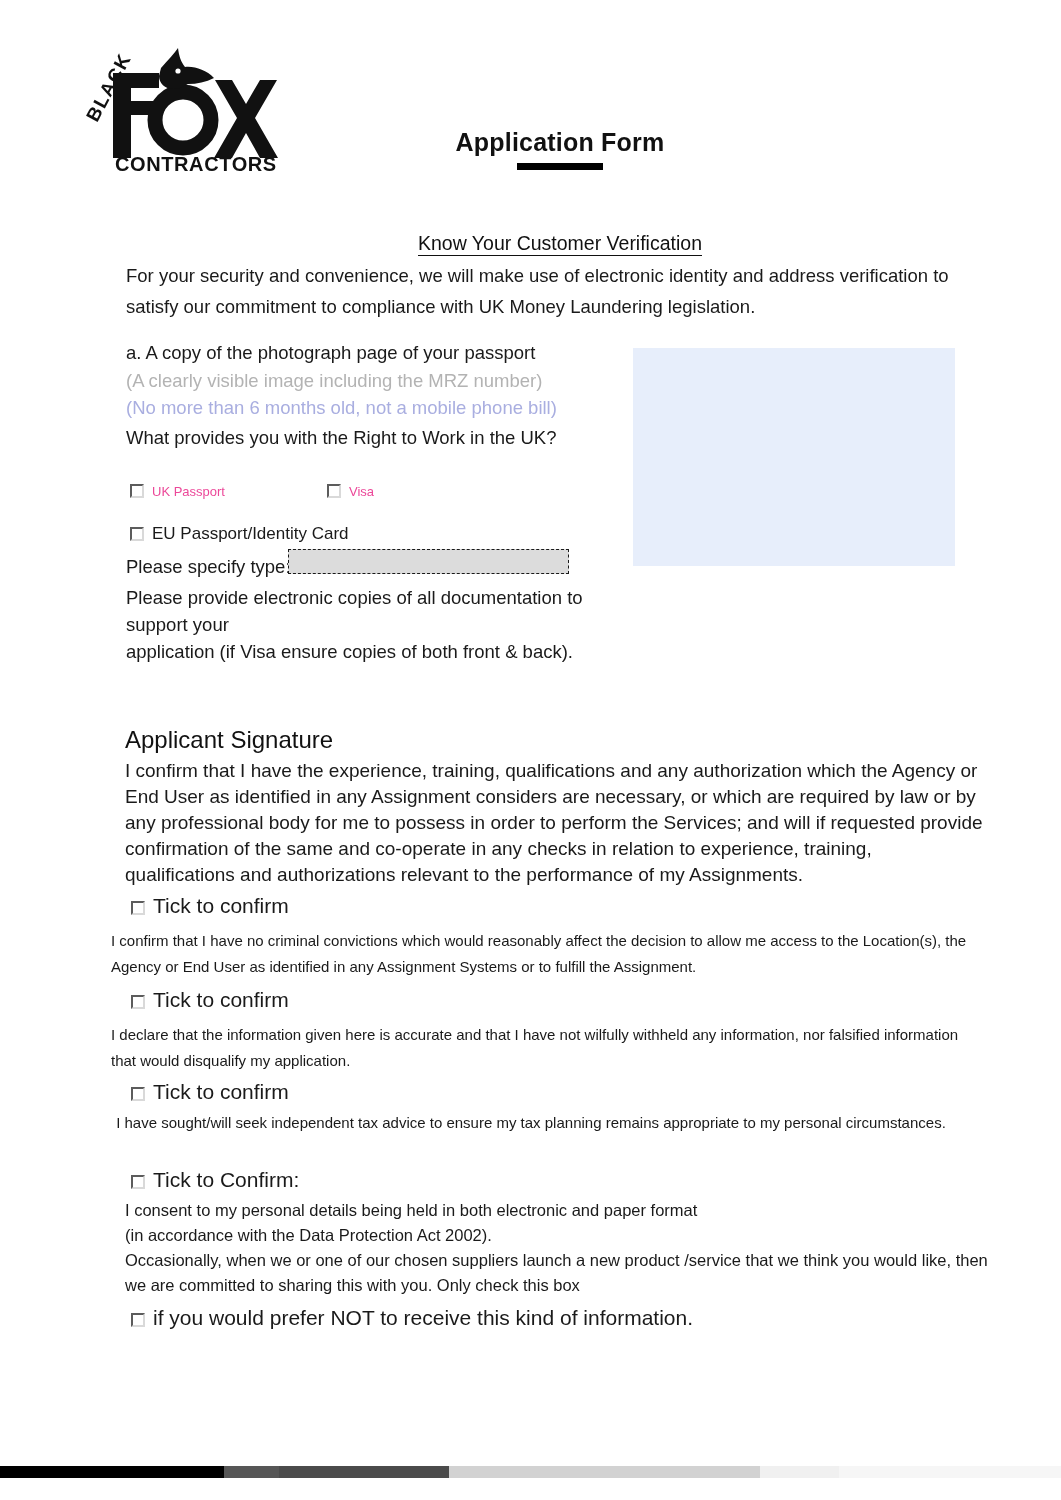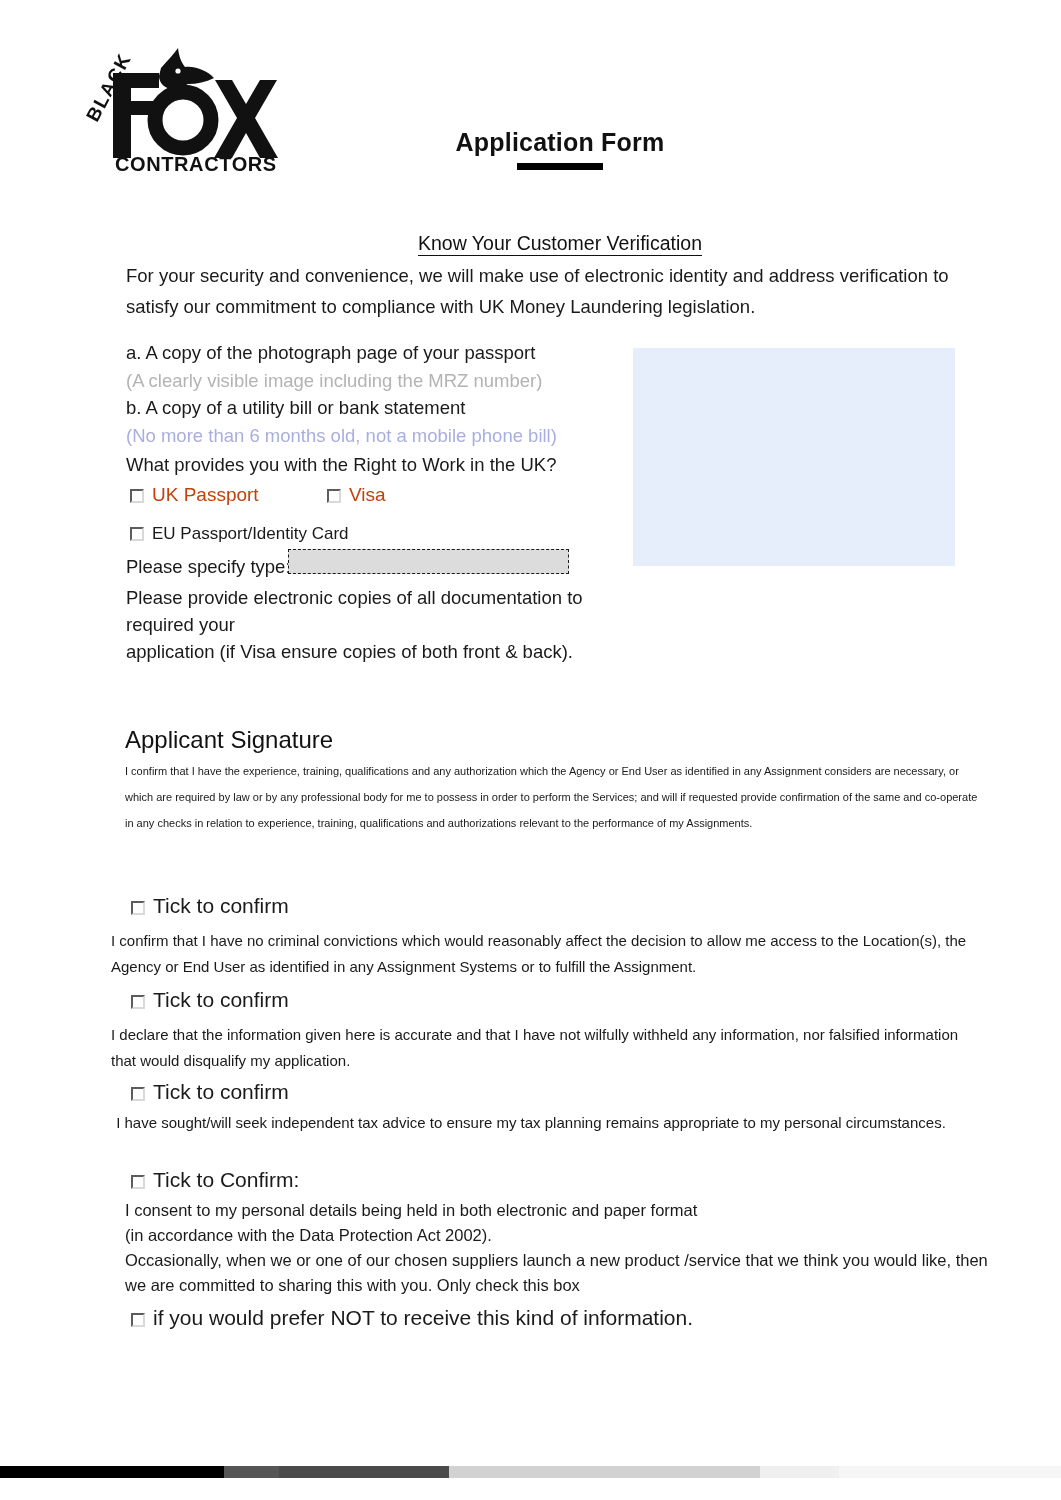--- a/index.html
+++ b/index.html
@@ -119,22 +119,22 @@
     border-bottom: 2px solid #d9d9d9;
     vertical-align: -2px;
     margin-right: 8px;
   }
 
   
   .cb-row-1 {
     position: absolute;
     left: 130px;
     top: 484px;
-    font-size: 19px;
-    color: #c2410c;
+    font-size: 13px;
+    color: #ec4899;
   }
   .cb-row-1 .opt-visa {
     position: absolute;
     left: 197px;
     top: 0;
     white-space: nowrap;
   }
   .cb-row-2 {
     position: absolute;
     left: 130px;
@@ -180,21 +180,21 @@
     top: 726px;
     font-size: 24px;
     color: #111;
   }
 
   .sig-body {
     position: absolute;
     left: 125px;
     top: 758px;
     width: 858px;
-    font-size: 11px;
+    font-size: 19px;
     line-height: 26px;
     color: #1a1a1a;
     font-stretch: condensed;
   }
 
   .confirm-line {
     position: absolute;
     left: 131px;
     font-size: 21px;
     color: #1a1a1a;
@@ -261,21 +261,20 @@
 
   <div class="kyc-heading">
     <span>Know Your Customer Verification</span>
   </div>
 
   <div class="kyc-intro">For your security and convenience, we will make use of electronic identity and address verification to satisfy our commitment to compliance with UK Money Laundering legislation.</div>
 
   <div class="doc-list">
     <div class="row">a. A copy of the photograph page of your passport</div>
     <div class="row muted-grey">(A clearly visible image including the MRZ number)</div>
-    <div class="row">b. A copy of a utility bill or bank statement</div>
     <div class="row muted-blue">(No more than 6 months old, not a mobile phone bill)</div>
     <div class="row rtw">What provides you with the Right to Work in the UK?</div>
   </div>
 
   <div class="blue-box"></div>
 
   <div class="cb-row-1">
     <label>
       <span class="cb"></span><span>UK Passport</span>
     </label>
@@ -288,21 +287,21 @@
     <label>
       <span class="cb"></span><span>EU Passport/Identity Card</span>
     </label>
   </div>
 
   <div class="specify-row">Please specify type:</div>
   <input class="specify-field" type="text" value="" style="">
 
   <div class="provide-copies">
     <div>Please provide electronic copies of all documentation to</div>
-    <div class="ln2">required your</div>
+    <div class="ln2">support your</div>
     <div>application (if Visa ensure copies of both front &amp; back).</div>
   </div>
 
   <div class="sig-heading">Applicant Signature</div>
 
   <div class="sig-body">I confirm that I have the experience, training, qualifications and any authorization which the Agency or End User as identified in any Assignment considers are necessary, or which are required by law or by any professional body for me to possess in order to perform the Services; and will if requested provide confirmation of the same and co-operate in any checks in relation to experience, training, qualifications and authorizations relevant to the performance of my Assignments.</div>
 
   <label class="confirm-line" style="top:894px;">
     <span class="cb"></span><span>Tick to confirm</span>
   </label>

